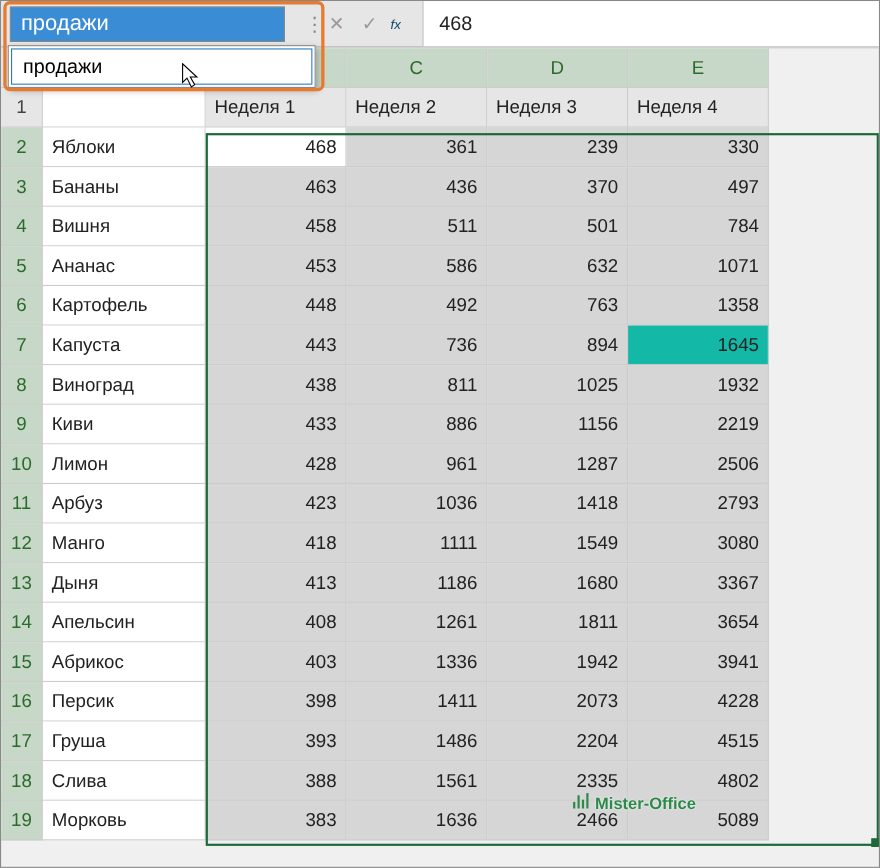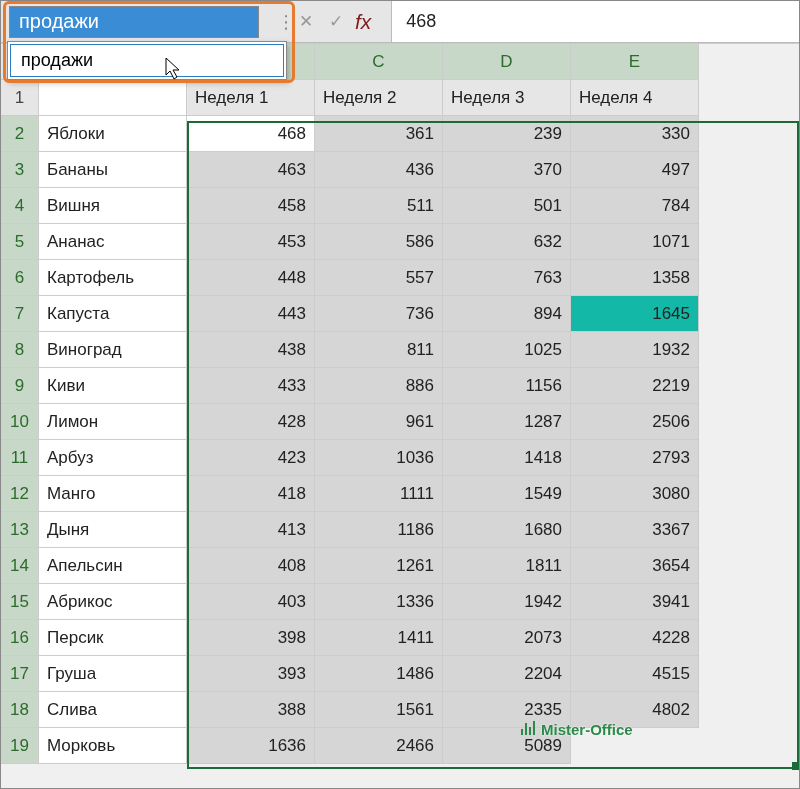--- a/index.html
+++ b/index.html
@@ -100,22 +100,22 @@
     padding: 0 10px;
     color: #666;
   }
   .fx-btn {
     width: 22px; text-align:center;
     color: #999;
     font-size: 17px;
   }
   .fx-label {
     font-style: italic;
-    font-size: 21px;
-    color: #7f1d1d;
+    font-size: 12px;
+    color: #0c4a6e;
     padding-right: 10px;
   }
   .formula-value {
     flex: 1;
     background: #fff;
     border-left: 1px solid #bbb;
     height: 100%;
     display:flex; align-items:center;
     padding: 0 14px;
     font-size: 18px;
@@ -244,21 +244,21 @@
     <div class="cell num" style="background: rgb(214, 214, 214);">784</div>
     <div class="rowhdr sel">5</div>
     <div class="cell">Ананас</div>
     <div class="cell num" style="background: rgb(214, 214, 214);">453</div>
     <div class="cell num" style="background: rgb(214, 214, 214);">586</div>
     <div class="cell num" style="background: rgb(214, 214, 214);">632</div>
     <div class="cell num" style="background: rgb(214, 214, 214);">1071</div>
     <div class="rowhdr sel">6</div>
     <div class="cell">Картофель</div>
     <div class="cell num" style="background: rgb(214, 214, 214);">448</div>
-    <div class="cell num" style="background: rgb(214, 214, 214);">557</div>
+    <div class="cell num" style="background: rgb(214, 214, 214);">492</div>
     <div class="cell num" style="background: rgb(214, 214, 214);">763</div>
     <div class="cell num" style="background: rgb(214, 214, 214);">1358</div>
     <div class="rowhdr sel">7</div>
     <div class="cell">Капуста</div>
     <div class="cell num" style="background: rgb(214, 214, 214);">443</div>
     <div class="cell num" style="background: rgb(214, 214, 214);">736</div>
     <div class="cell num" style="background: rgb(214, 214, 214);">894</div>
     <div class="cell num" style="background: #14b8a6;">1645</div>
     <div class="rowhdr sel">8</div>
     <div class="cell">Виноград</div>
@@ -321,20 +321,21 @@
     <div class="cell num" style="background: rgb(214, 214, 214);">2204</div>
     <div class="cell num" style="background: rgb(214, 214, 214);">4515</div>
     <div class="rowhdr sel">18</div>
     <div class="cell">Слива</div>
     <div class="cell num" style="background: rgb(214, 214, 214);">388</div>
     <div class="cell num" style="background: rgb(214, 214, 214);">1561</div>
     <div class="cell num" style="background: rgb(214, 214, 214);">2335</div>
     <div class="cell num" style="background: rgb(214, 214, 214);">4802</div>
     <div class="rowhdr sel">19</div>
     <div class="cell">Морковь</div>
+    <div class="cell num" style="background: rgb(214, 214, 214);">383</div>
     <div class="cell num" style="background: rgb(214, 214, 214);">1636</div>
     <div class="cell num" style="background: rgb(214, 214, 214);">2466</div>
     <div class="cell num" style="background: rgb(214, 214, 214);">5089</div>
   </div>
 
 <div class="sel-border">
   <div class="sel-handle"></div>
 </div>
 
 <div class="watermark">

